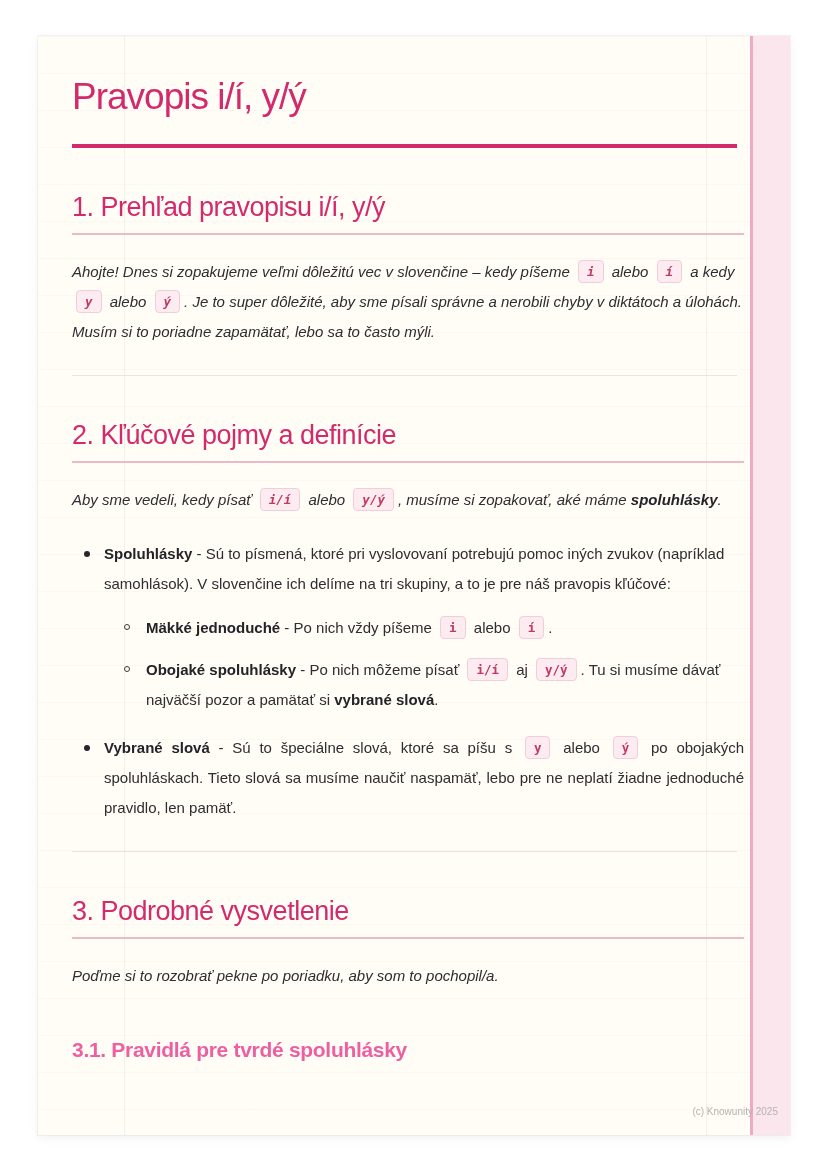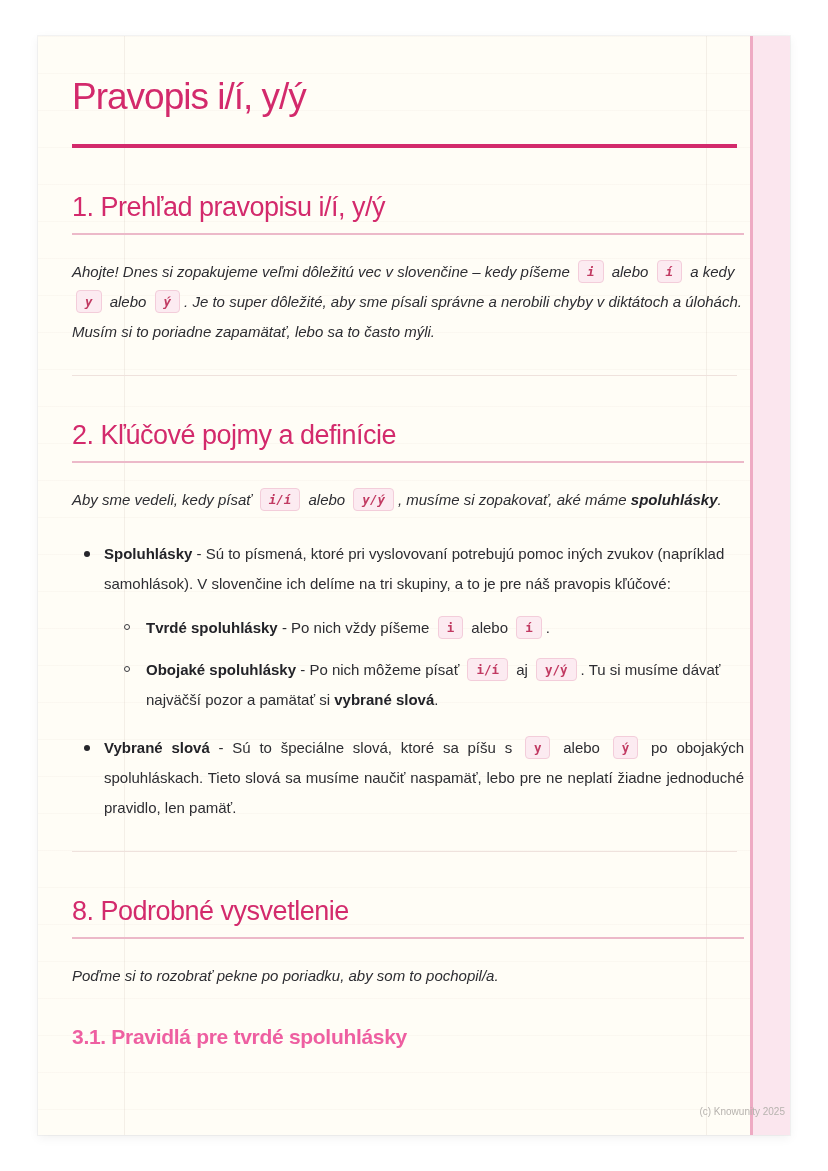--- a/index.html
+++ b/index.html
@@ -64,21 +64,21 @@
     margin-top: 44px;
     padding-bottom: 11px;
     border-bottom: 2px solid #ecb9c9;
   }
   .h3 {
     font-size: 21px;
     line-height: 26px;
     font-weight: bold;
     letter-spacing: -0.3px;
     color: #ee5fa1;
-    margin-top: 33px;
+    margin-top: 46px;
   }
   .para { margin-top: 22px; font-style: italic; }
   .justify { text-align: justify; }
   .divider {
     height: 1px;
     background: #efe2dd;
     margin-top: 28px;
     width: 99%;
   }
   strong { color: #232328; font-weight: bold; }
@@ -114,21 +114,21 @@
     margin-top: 12px;
   }
   .sli > .marker-ring {
     position: absolute; left: 20px; top: 11px;
     width: 6px; height: 6px;
     border: 1.5px solid #3a3a40; border-radius: 50%;
     background: transparent;
   }
   .footer-credit {
     position: absolute;
-    right: 5px; bottom: 18px;
+    right: 12px; bottom: 18px;
     font-size: 10px;
     color: #b7b3af;
     z-index: 3;
   }
 </style>
 </head>
 <body>
 
 <div class="page">
   <div class="fold-line left"></div>
@@ -148,37 +148,37 @@
     <div class="h2">2. Kľúčové pojmy a definície</div>
     <div class="para justify">Aby sme vedeli, kedy písať <span class="code-chip">i/í</span> alebo <span class="code-chip">y/ý</span>, musíme si zopakovať, aké máme <strong>spoluhlásky</strong>.</div>
 
     <div class="list">
       <div class="li">
         <span class="marker-dot"></span>
         <span><strong>Spoluhlásky</strong> - Sú to písmená, ktoré pri vyslovovaní potrebujú pomoc iných zvukov (napríklad samohlások). V slovenčine ich delíme na tri skupiny, a to je pre náš pravopis kľúčové:</span>
         <div class="sublist">
           <div class="sli">
             <span class="marker-ring"></span>
-            <span><strong>Tvrdé spoluhlásky</strong> - Po nich vždy píšeme <span class="code-chip">i</span> alebo <span class="code-chip">í</span>.</span>
+            <span><strong>Mäkké jednoduché</strong> - Po nich vždy píšeme <span class="code-chip">i</span> alebo <span class="code-chip">í</span>.</span>
           </div>
           <div class="sli">
             <span class="marker-ring"></span>
             <span><strong>Obojaké spoluhlásky</strong> - Po nich môžeme písať <span class="code-chip">i/í</span> aj <span class="code-chip">y/ý</span>. Tu si musíme dávať najväčší pozor a pamätať si <strong>vybrané slová</strong>.</span>
           </div>
         </div>
       </div>
       <div class="li justify" style="margin-top:18px;">
         <span class="marker-dot"></span>
         <span><strong>Vybrané slová</strong> - Sú to špeciálne slová, ktoré sa píšu s <span class="code-chip">y</span> alebo <span class="code-chip">ý</span> po obojakých spoluhláskach. Tieto slová sa musíme naučiť naspamäť, lebo pre ne neplatí žiadne jednoduché pravidlo, len pamäť.</span>
       </div>
     </div>
 
     <div class="divider"></div>
 
-    <div class="h2">8. Podrobné vysvetlenie</div>
+    <div class="h2">3. Podrobné vysvetlenie</div>
     <div class="para">Poďme si to rozobrať pekne po poriadku, aby som to pochopil/a.</div>
 
     <div class="h3">3.1. Pravidlá pre tvrdé spoluhlásky</div>
 
   </div>
 
   <div class="footer-credit">(c) Knowunity 2025</div>
 </div>
 
 </body></html>

